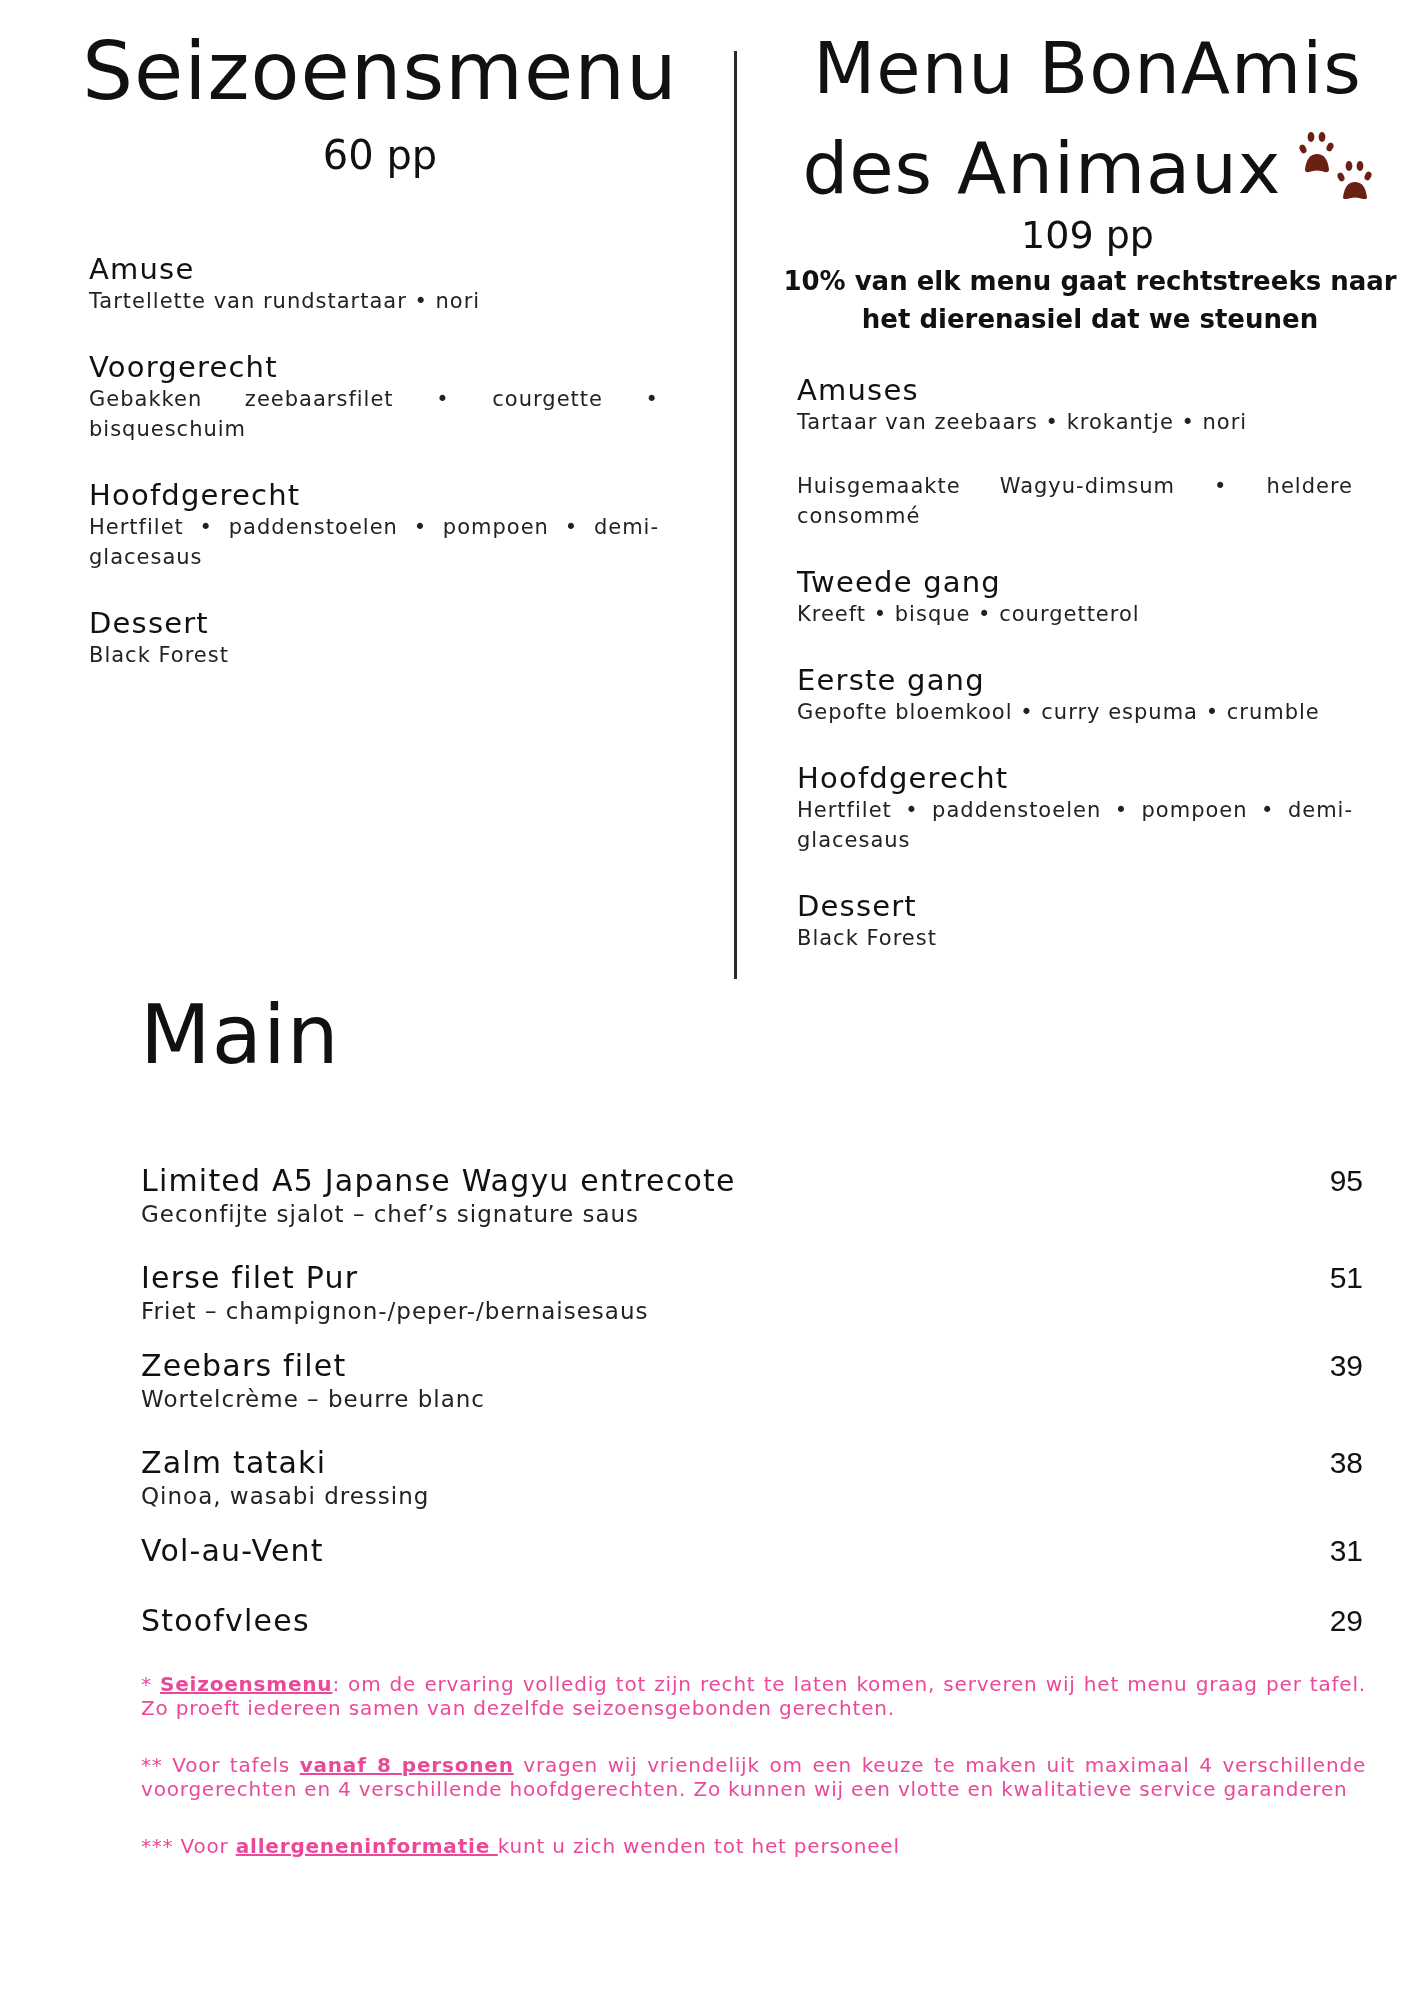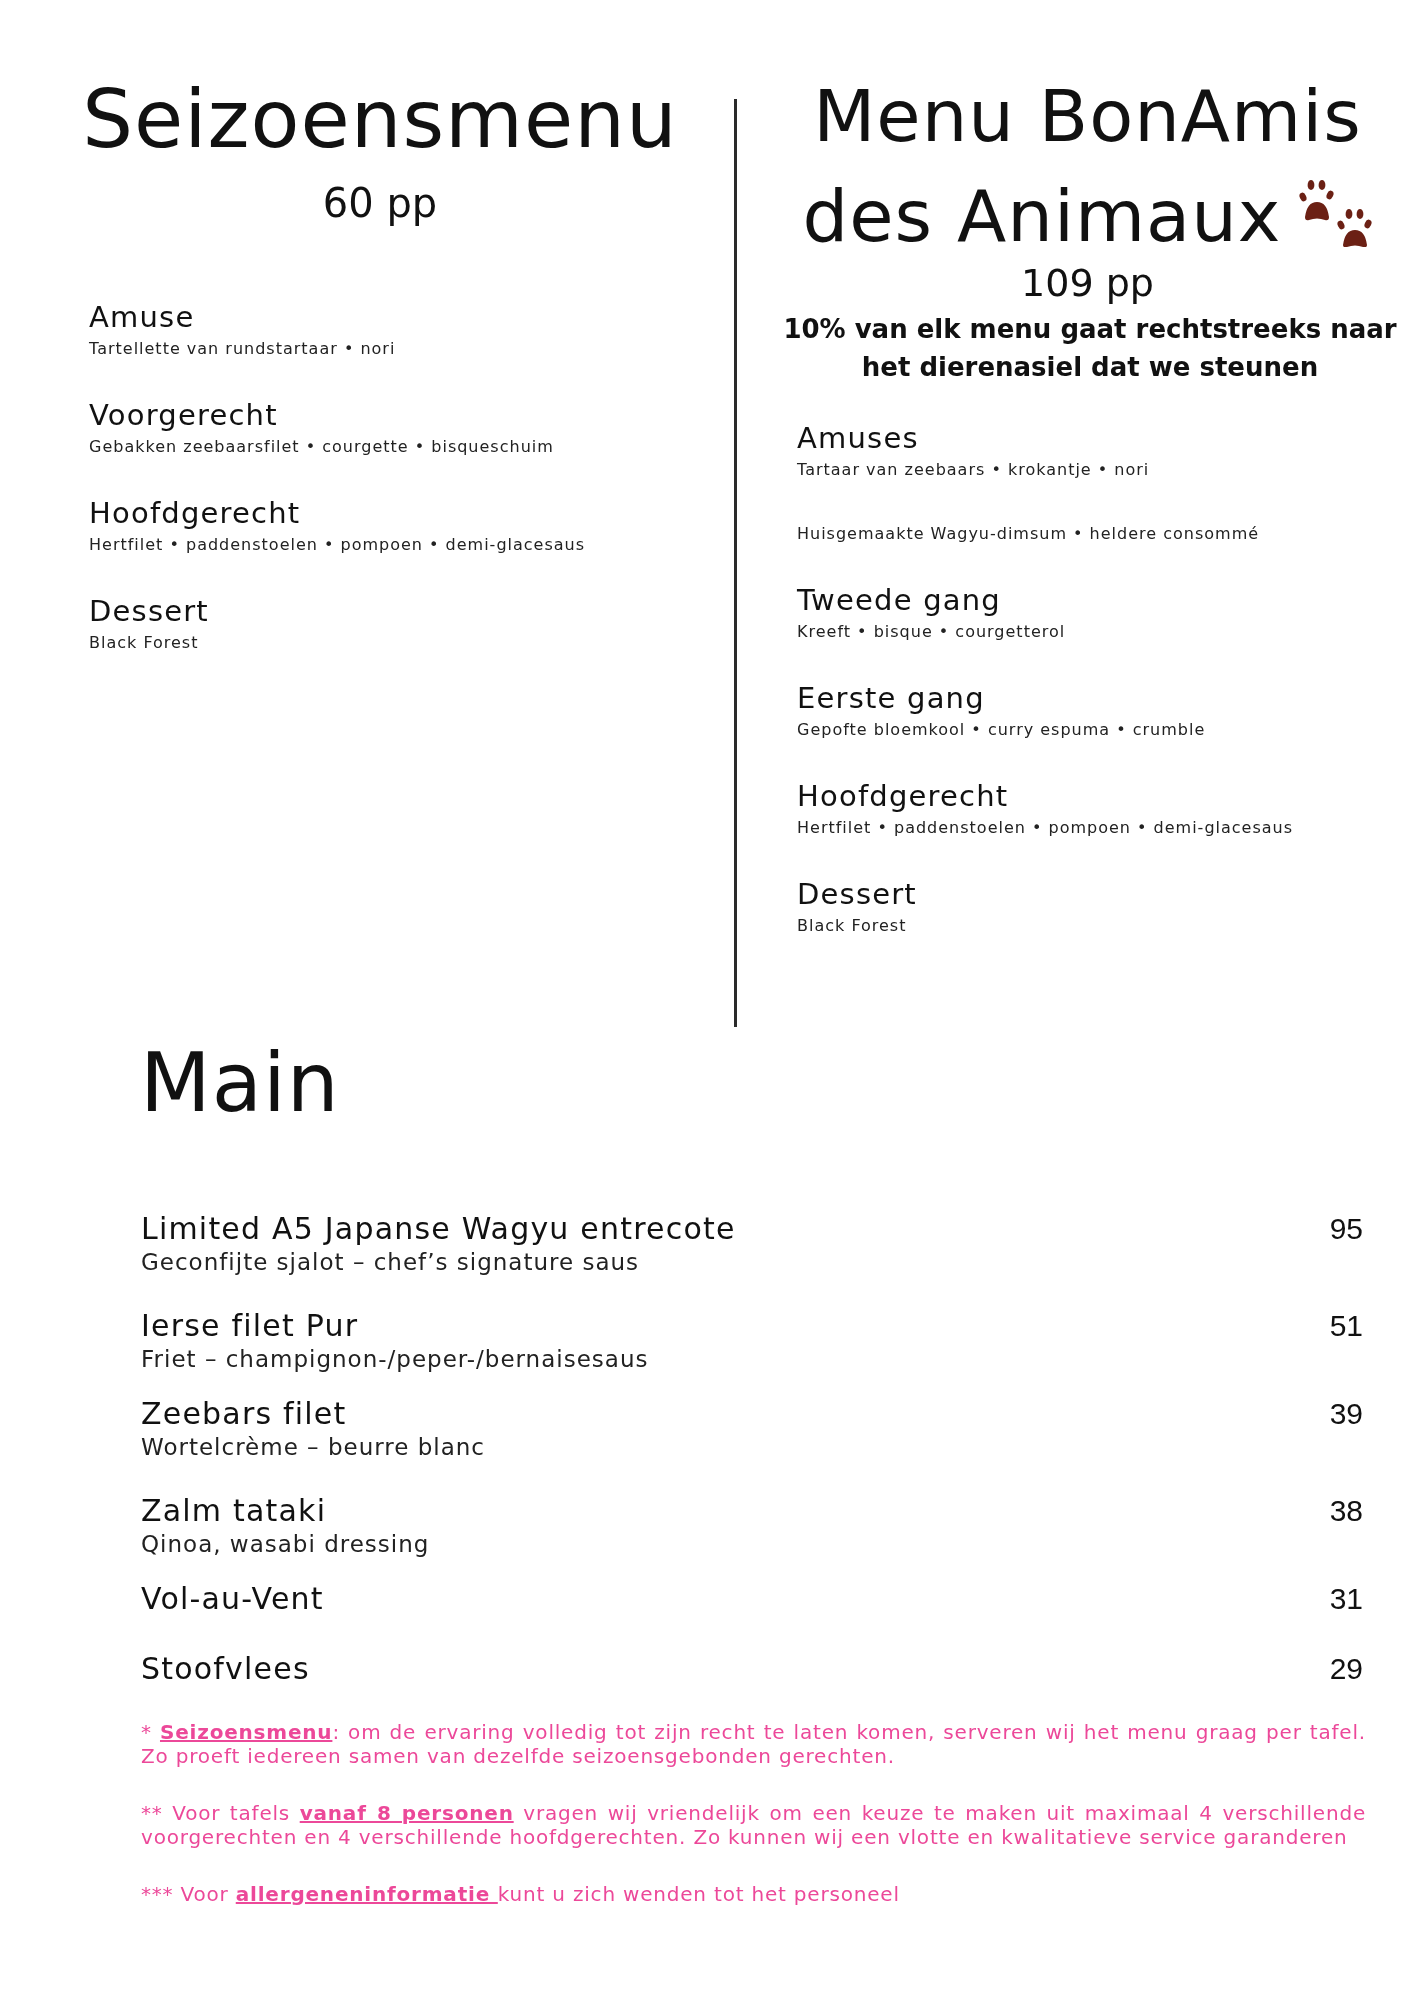--- a/index.html
+++ b/index.html
@@ -1,29 +1,29 @@
 <!DOCTYPE html>
 <html><head>
 <meta charset="utf-8">
 <style>
   html, body { margin: 0; padding: 0; background: #ffffff; }
   body {
     width: 1415px; height: 2000px; position: relative; overflow: hidden;
     font-family: "DejaVu Sans", sans-serif; color: #111;
   }
-  .abs { position: absolute; margin-top: 48px; }
+  .abs { position: absolute; }
 
   
   .left-title { left: 0; width: 760px; top: 22px; text-align: center; font-size: 80px; line-height: 100px; letter-spacing: 1px; }
   .left-price { left: 0; width: 760px; top: 130px; text-align: center; font-size: 40px; line-height: 50px; }
   .left-courses { left: 89px; top: 252px; width: 570px; }
 
   .course { margin-bottom: 34px; }
   .course-name { font-size: 29px; line-height: 34px; letter-spacing: 1.2px; }
-  .course-desc { font-size: 16px; line-height: 30px; letter-spacing: 1px; text-align: justify; text-align-last: left; color: #222; }
+  .course-desc { font-size: 21px; line-height: 30px; letter-spacing: 1px; text-align: justify; text-align-last: left; color: #222; }
 
   .divider { left: 734px; top: 51px; width: 3px; height: 928px; background: #2a2a2a; }
 
   
   .right-title { left: 760px; width: 655px; top: 18px; text-align: center; font-size: 72px; line-height: 100px; letter-spacing: 1px; }
   .paw { display: inline-block; width: 75px; height: 70px; vertical-align: -6px; margin-left: 16px; }
   .right-price { left: 760px; width: 655px; top: 212px; text-align: center; font-size: 38px; line-height: 46px; }
   .right-note { left: 770px; width: 640px; top: 262px; text-align: center; font-size: 26px; line-height: 38px; font-weight: bold; }
   .right-courses { left: 797px; top: 373px; width: 556px; }
   .right-courses .course { margin-bottom: 34px; }

